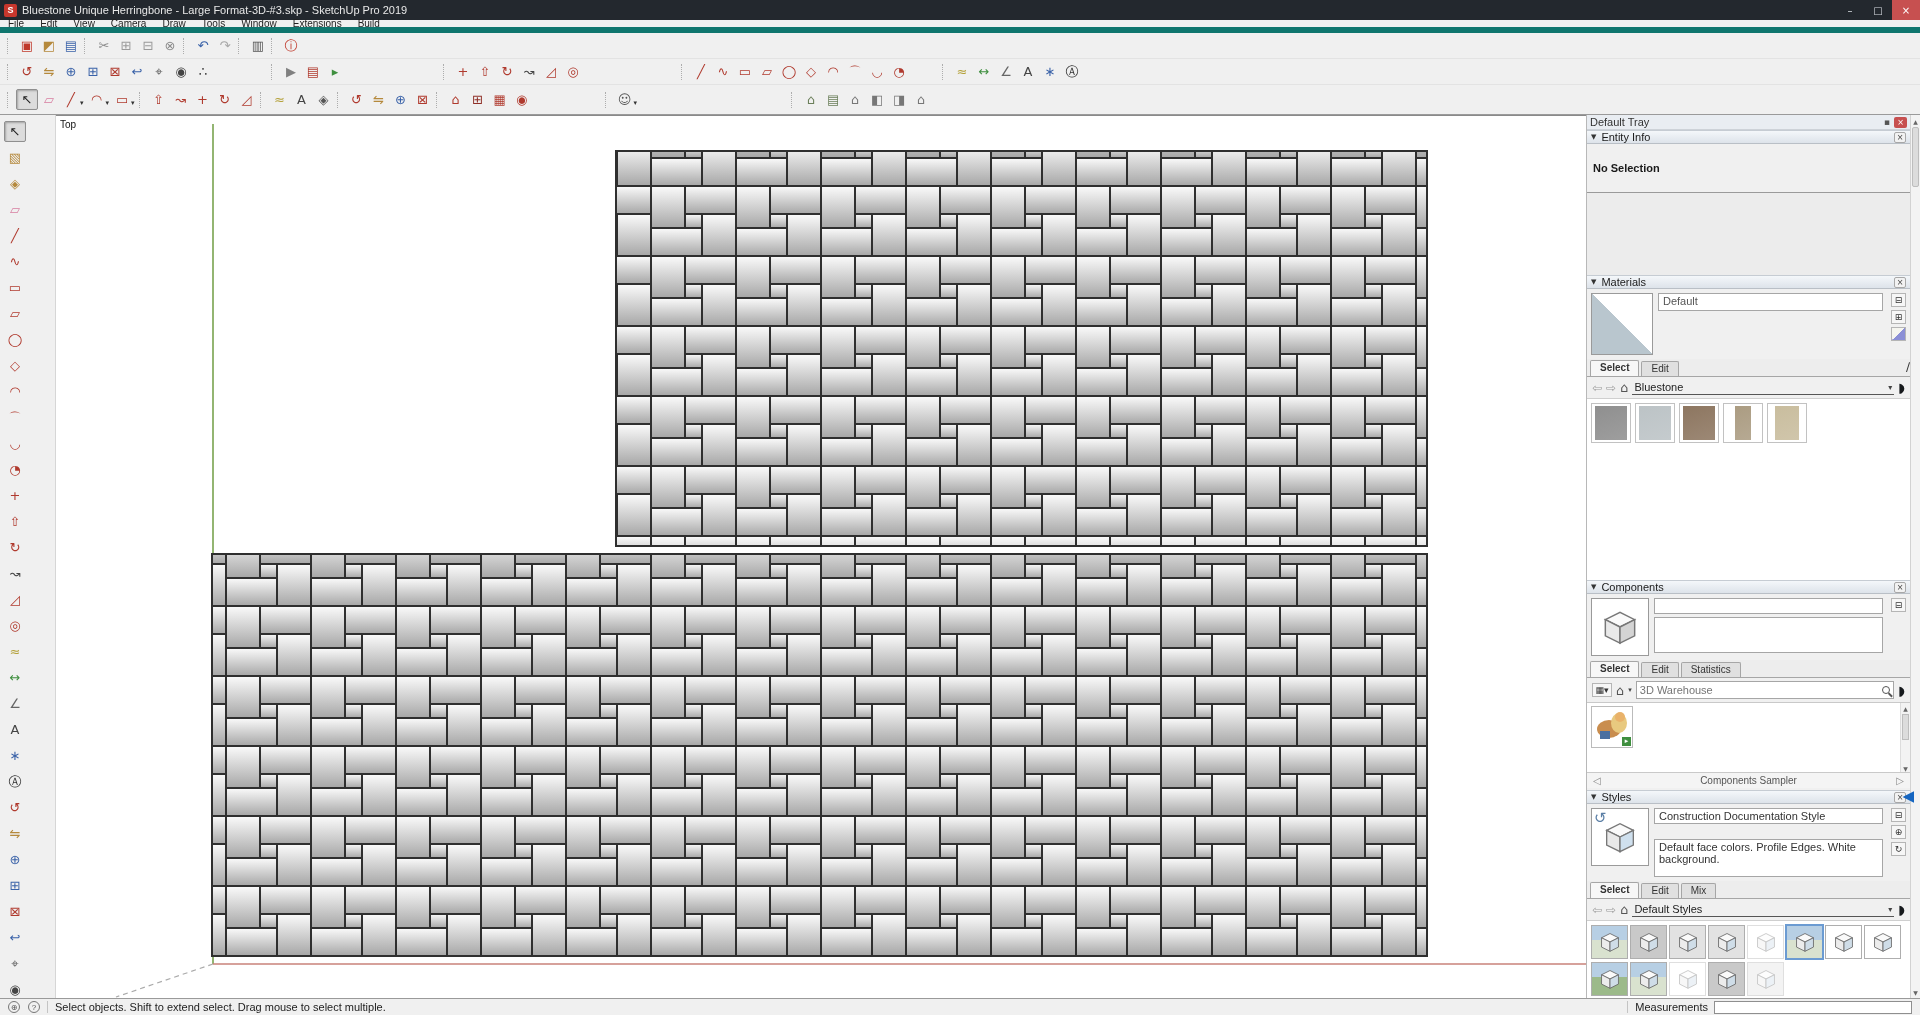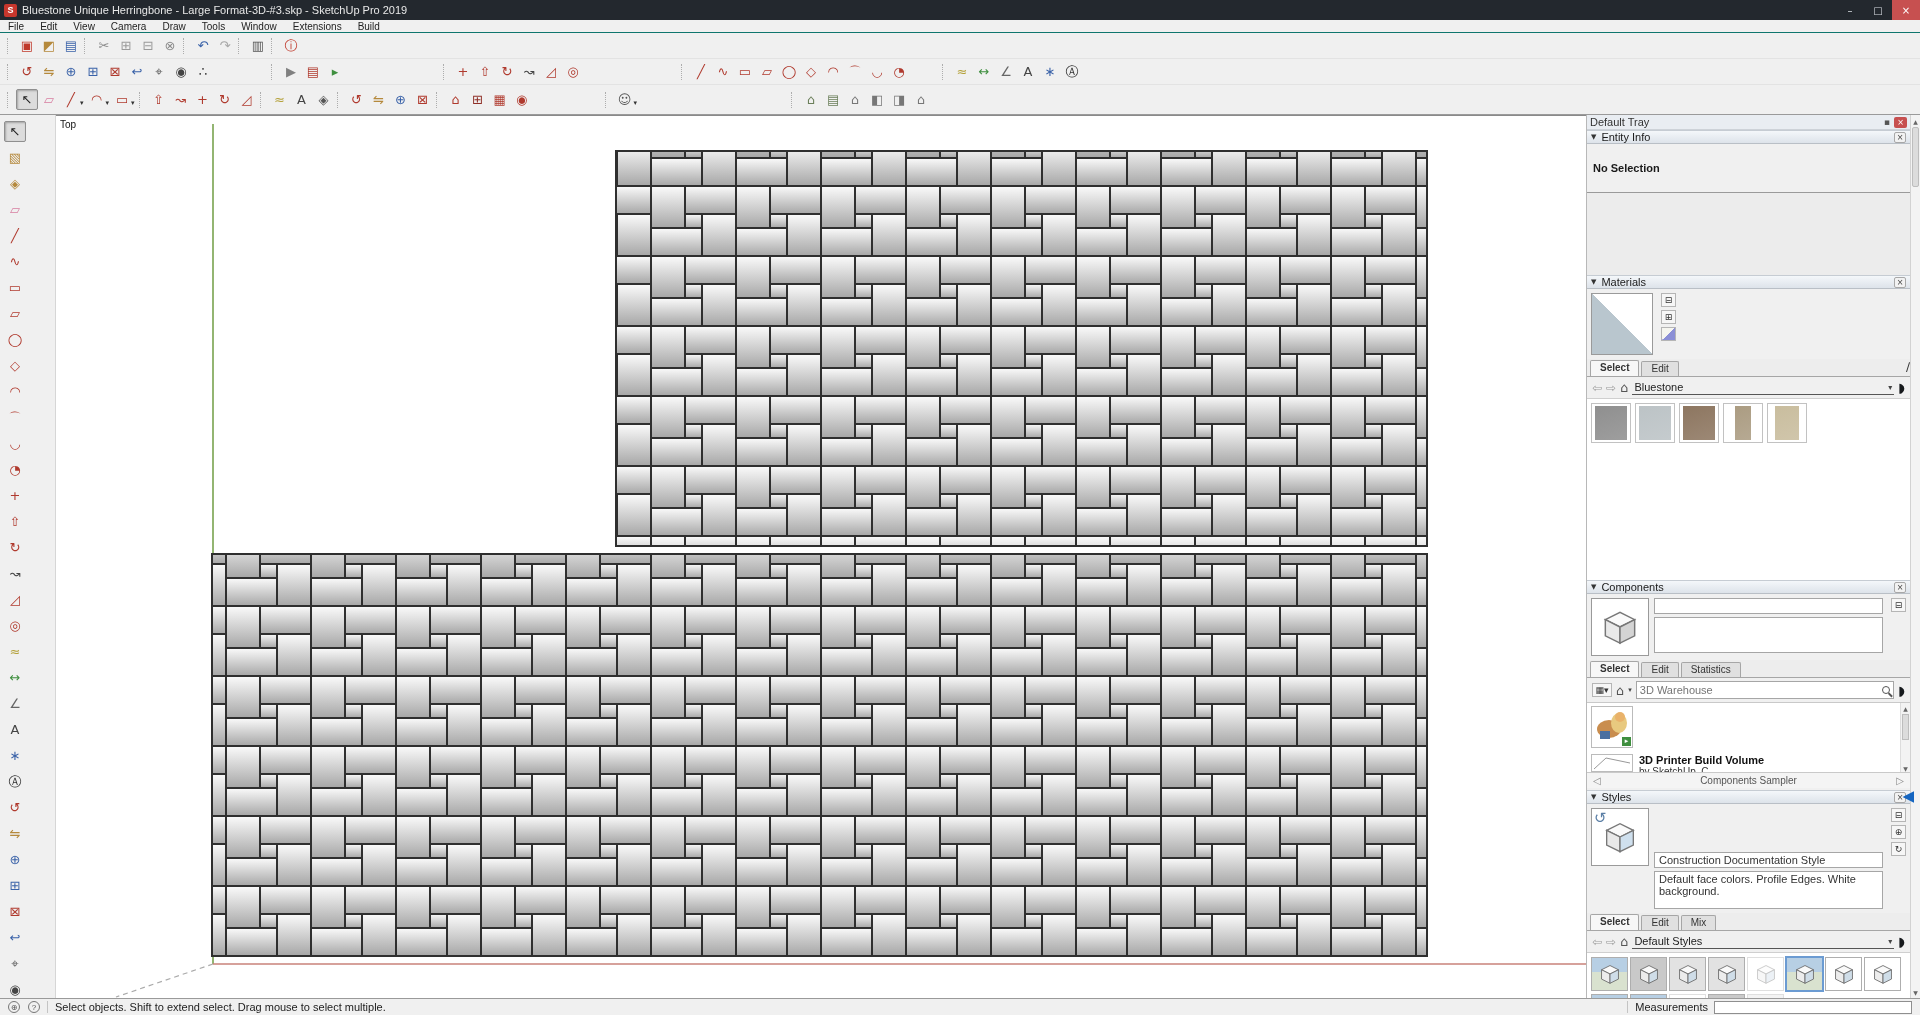--- a/index.html
+++ b/index.html
@@ -12,21 +12,21 @@
     display:flex; align-items:center; color:#e8e8e8; font-size:11px; }
   #app-icon { width:13px; height:13px; margin:0 5px 0 4px; background:#c8372d; border-radius:2px;
     color:#fff; font-size:9px; font-weight:bold; display:flex; align-items:center; justify-content:center; }
   #win-btns { margin-left:auto; display:flex; height:100%; }
   .winbtn { width:28px; height:100%; display:flex; align-items:center; justify-content:center;
     color:#d7dbe0; font-size:10px; }
   .winbtn.close { background:#c75050; color:#fff; }
 
   
   #menubar { position:absolute; left:0; top:20px; width:1920px; height:13px; background:#f0f0f0;
-    border-bottom:1px solid #0f766e; display:flex; align-items:center; font-size:10px; color:#222;text-align:right; }
+    border-bottom:6px solid #0f766e; display:flex; align-items:center; font-size:10px; color:#222;text-align:right; }
   .menu-item { padding:0 8px; height:100%; display:flex; align-items:center; }
 
   
   .tb-row { position:absolute; left:0; width:1920px; background:#f0f0f0; display:flex;
     align-items:center; padding-left:5px; }
   #tb1 { top:33px; height:26px; border-bottom:1px solid #e3e3e3; }
   #tb2 { top:59px; height:26px; border-bottom:1px solid #e3e3e3; }
   #tb3 { top:85px; height:30px; border-bottom:1px solid #9a9a9a; }
   .tb-group { display:flex; align-items:center; }
   .handle { width:5px; height:16px; border-left:1px dotted #adadad; margin:0 4px 0 2px; }
@@ -578,20 +578,23 @@
     </div>
 
     <div class="sec-header">
       <span class="sec-arrow">▼</span>
       <span>Materials</span>
       <span class="sec-close sym">×</span>
     </div>
     <div style="background:#f0f0f0;">
       <div style="display:flex;padding:4px;gap:5px;">
         <div style="width:62px;height:62px;border:1px solid #9a9a9a;background:linear-gradient(to bottom left,#ffffff 49.5%,#b9c6ce 50%);"></div>
+        <div style="flex:1;">
+          <div class="fld" style="height:18px;color:#555;">Default</div>
+        </div>
         <div class="icon-stack">
           <div class="mini-ic">⊟</div>
           <div class="mini-ic">⊞</div>
           <div class="mini-ic" style="background:linear-gradient(to bottom right,#f5f5ef 49.5%,#8b8fd6 50%);"></div>
         </div>
       </div>
       <div class="tabs">
           <div class="tab active">Select</div>
           <div class="tab">Edit</div>
         <span style="margin-left:auto;margin-bottom:2px;color:#333;font-size:12px;" class="sym">∕</span>
@@ -667,31 +670,20 @@
           <div class="comp-thumb">
             <svg width="40" height="40">
               <ellipse cx="17" cy="22" rx="12" ry="9" fill="#c98d4e"></ellipse>
               <ellipse cx="27" cy="16" rx="8" ry="10" fill="#e8c97f"></ellipse>
               <circle cx="28" cy="10" r="5" fill="#e9b26a"></circle>
               <rect x="8" y="24" width="10" height="8" fill="#4a6fa0"></rect>
             </svg>
             <div style="position:absolute;right:1px;bottom:1px;width:9px;height:9px;background:#3f8f3f;color:#fff;font-size:7px;line-height:9px;text-align:center;" class="sym">▸</div>
           </div>
         </div>
-        <div class="comp-item">
-          <div class="comp-thumb" style="height:18px;">
-            <svg width="40" height="16">
-                <polyline points="2,14 14,3 38,8" fill="none" stroke="#999" stroke-width="1"></polyline>
-              </svg>
-          </div>
-          <div style="flex:1;">
-            <div class="comp-title">3D Printer Build Volume</div>
-            <div class="comp-author">by SketchUp, C</div>
-          </div>
-        </div>
         <div id="comp-scroll">
           <div class="scr-arrow" style="top:0;">▲</div>
           <div style="position:absolute;left:1px;top:11px;width:7px;height:26px;background:#dcdcdc;border:1px solid #bdbdbd;"></div>
           <div class="scr-arrow" style="bottom:0;">▼</div>
         </div>
       </div>
       <div id="comp-footer">
         <span class="sym" style="color:#888;">◁</span>
         <span style="flex:1;text-align:center;">Components Sampler</span>
         <span class="sym" style="color:#888;">▷</span>
@@ -708,21 +700,21 @@
     <div style="background:#f0f0f0;">
       <div style="display:flex;padding:4px;gap:5px;">
         <div style="width:58px;height:58px;border:1px solid #9a9a9a;background:#fff;display:flex;align-items:center;justify-content:center;position:relative;" class="cubewrap">
           <svg width="40" height="36" viewBox="0 0 30 26">
             <polygon points="5,8 15,3 25,8 15,13" fill="#fafafa" stroke="#777" stroke-width="1"></polygon>
             <polygon points="5,8 15,13 15,24 5,19" fill="#e9e9e9" stroke="#777" stroke-width="1"></polygon>
             <polygon points="15,13 25,8 25,19 15,24" fill="#cfe0ee" stroke="#777" stroke-width="1"></polygon>
           </svg>
           <span class="sym" style="position:absolute;left:2px;top:0;color:#5b7fa6;font-size:15px;">↺</span>
         </div>
-        <div style="flex:1;display:flex;flex-direction:column;gap:3px;margin-top:44px;">
+        <div style="flex:1;display:flex;flex-direction:column;gap:15px;">
           <div class="fld" style="height:16px;">Construction Documentation Style</div>
           <div class="fld" style="height:38px;white-space:normal;">Default face colors. Profile Edges. White background.</div>
         </div>
         <div class="icon-stack">
           <div class="mini-ic">⊟</div>
           <div class="mini-ic">⊕</div>
           <div class="mini-ic">↻</div>
         </div>
       </div>
       <div class="tabs">

